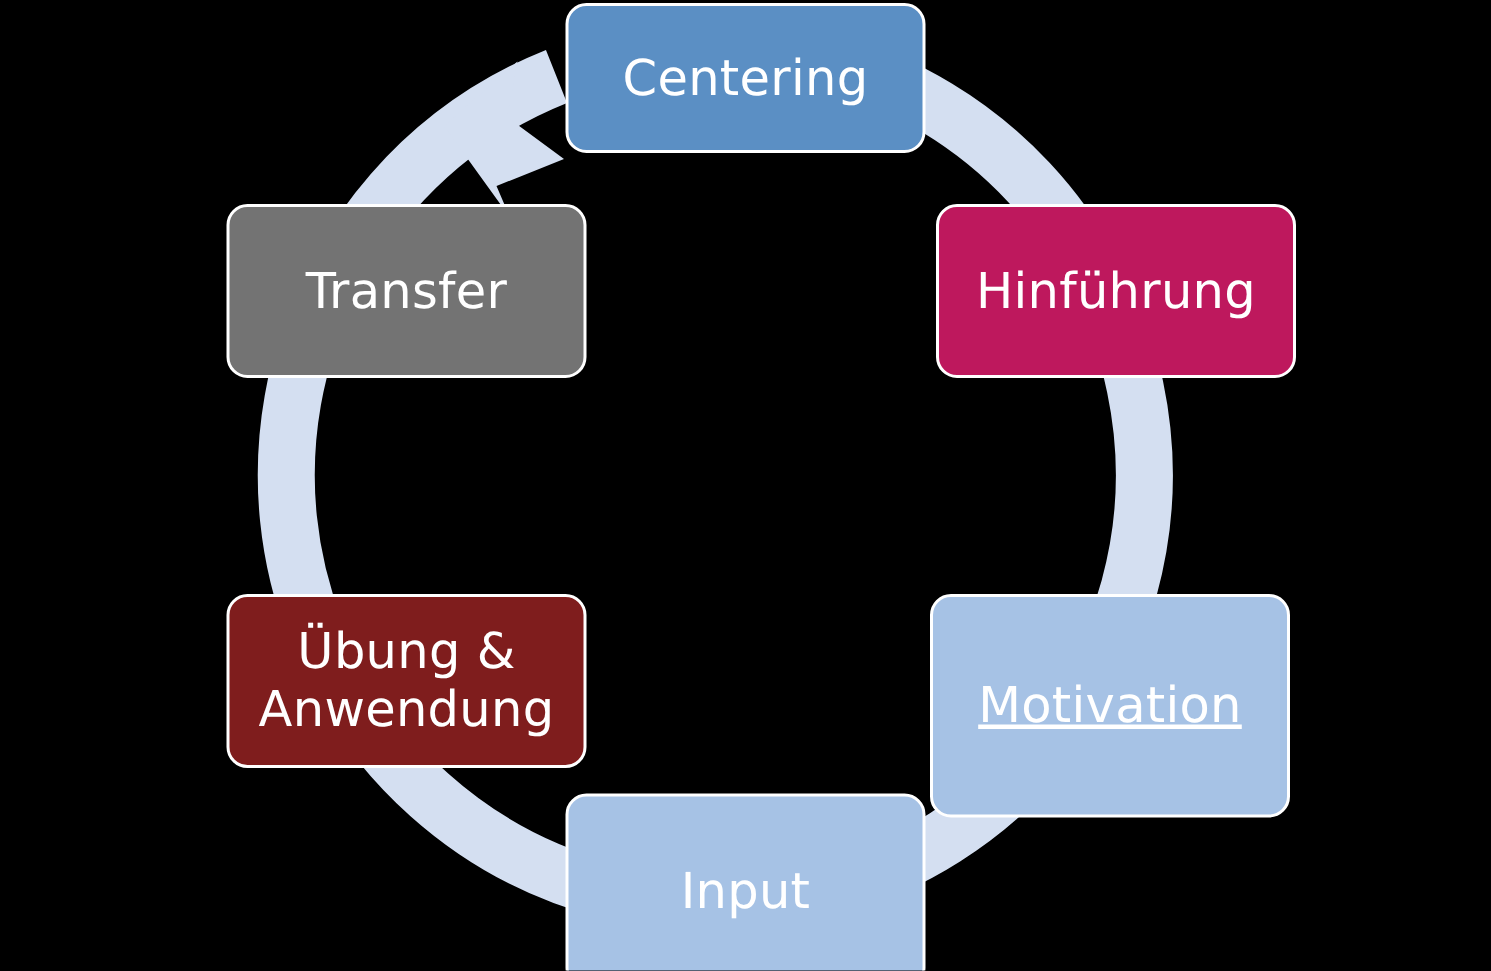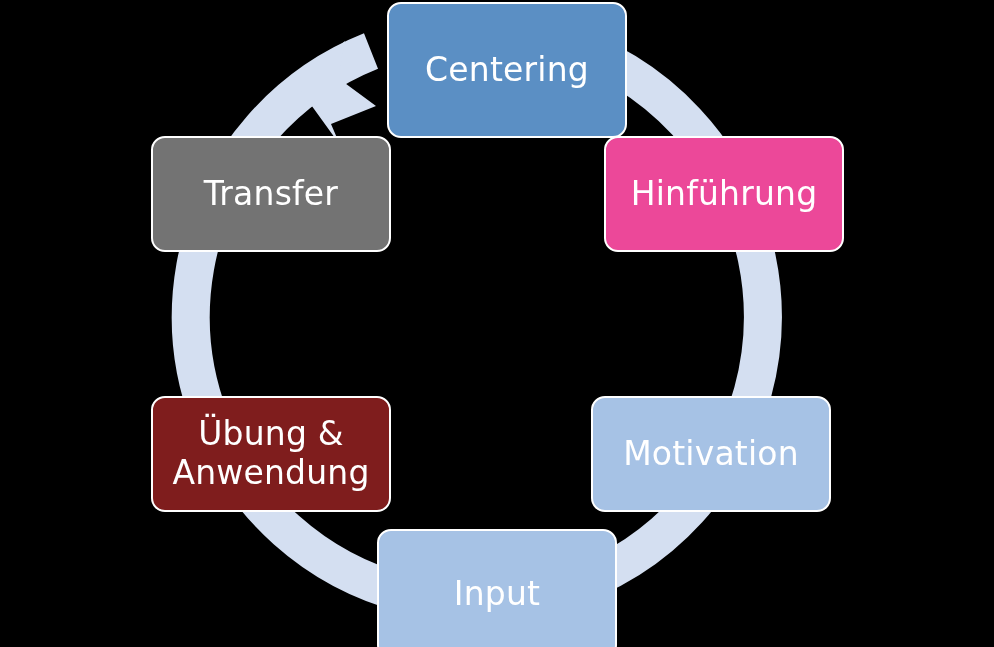--- a/index.html
+++ b/index.html
@@ -51,23 +51,23 @@
   }
   .node.dark  { background: #5b8fc4; }
   .node.light { background: #a6c2e5; }
 
   .node-label {
     display: block;
     white-space: pre-line;
   }
 
   
-  #node-centering   { left: 387px; top:   2px; width: 240px; height: 136px; }
+  #node-centering   { left: 377px; top:   2px; width: 240px; height: 100px; }
   #node-hinfuehrung { left: 604px; top: 136px; width: 240px; height: 116px; }
-  #node-motivation  { left: 591px; top: 396px; width: 240px; height: 116px; }
+  #node-motivation  { left: 620px; top: 396px; width: 240px; height: 149px; text-decoration: underline; }
   #node-input       { left: 377px; top: 529px; width: 240px; height: 130px; }
   #node-uebung      { left: 151px; top: 396px; width: 240px; height: 116px; }
   #node-transfer    { left: 151px; top: 136px; width: 240px; height: 116px; }
 </style>
 </head>
 <body>
 
 <div id="diagram" style="background: rgb(0, 0, 0);">
 
   <svg id="ring-layer" viewBox="0 0 994 647" width="994" height="647" aria-hidden="true">
@@ -83,21 +83,21 @@
                A 286 286 0 1 1 371.0 51.0" fill="none" stroke="#d4dff1" stroke-width="38" stroke-linecap="butt"></path>
 
       <polygon points="296,84 345,41 338,78 376,106 331,124 340,145" fill="#d4dff1"></polygon>
     </g>
   </svg>
 
   <div class="node dark" id="node-centering" style="background: rgb(91, 143, 196); color: rgb(255, 255, 255); border-color: rgb(255, 255, 255);">
     <span class="node-label">Centering</span>
   </div>
 
-  <div class="node dark" id="node-hinfuehrung" style="background: #ec4899; color: rgb(255, 255, 255); border-color: rgb(255, 255, 255);">
+  <div class="node dark" id="node-hinfuehrung" style="background: #be185d; color: rgb(255, 255, 255); border-color: rgb(255, 255, 255); margin-left: 20px;">
     <span class="node-label">Hinführung</span>
   </div>
 
   <div class="node light" id="node-motivation" style="background: rgb(166, 194, 229); color: rgb(255, 255, 255); border-color: rgb(255, 255, 255);">
     <span class="node-label">Motivation</span>
   </div>
 
   <div class="node light" id="node-input" style="background: rgb(166, 194, 229); color: rgb(255, 255, 255); border-color: rgb(255, 255, 255);">
     <span class="node-label">Input</span>
   </div>

